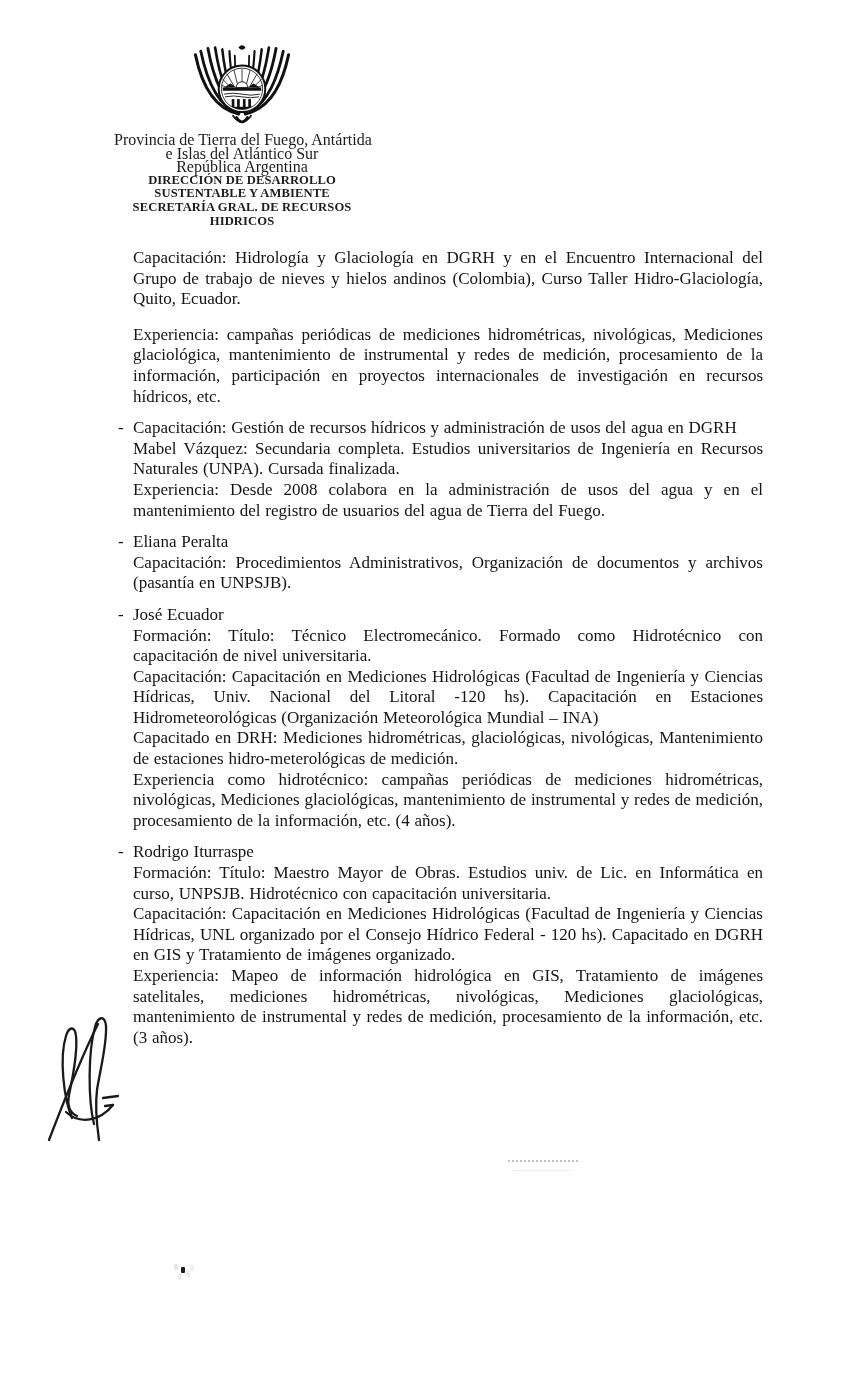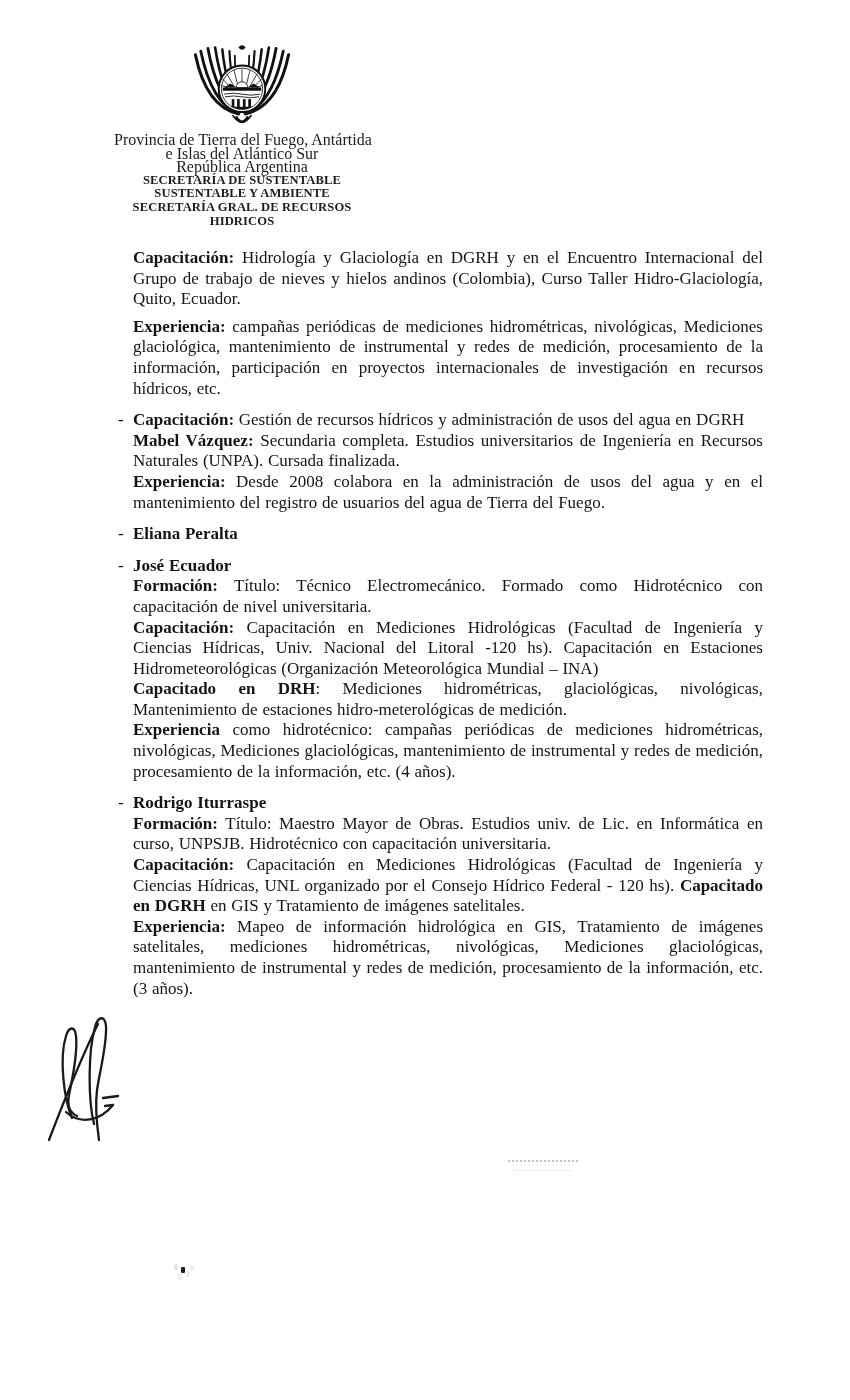--- a/index.html
+++ b/index.html
@@ -14,22 +14,22 @@
   .lh-line { font-size:16px; line-height:13.6px; white-space:nowrap; }
   .lh-line.caps { font-weight:700; font-size:12.6px; letter-spacing:0.1px; }
 
   
   .content {
     position:absolute; left:133px; top:248px; width:630px;
     font-size:17px; line-height:20.6px; text-align:justify;
     color:#141414; word-spacing:0.5px;
   }
   .para { margin:0; }
-  .para b { font-weight:700; }
-  .gap { margin-top:7px; }
+  .para b { font-weight:400; }
+  .gap { margin-top:15px; }
   .entry { position:relative; margin-top:11px; }
   .dash { position:absolute; left:-15px; top:0; }
 
   
   .signature { position:absolute; left:42px; top:1000px; }
 
   
   .noise-a { position:absolute; left:508px; top:1160px; width:70px; border-top:2px dotted #8f8f8f; opacity:.55; }
   .noise-b { position:absolute; left:514px; top:1170px; width:58px; border-top:1px dotted #bdbdbd; opacity:.5; }
   .speck {
@@ -98,57 +98,58 @@
         <rect x="54.5" y="61.5" width="3" height="9" fill="#111"></rect>
         <rect x="61" y="61.5" width="3" height="9" fill="#111"></rect>
         <rect x="67" y="61.5" width="3" height="9" fill="#111"></rect>
 
         <path d="M48.6,70 A23,23 0 0 0 71.4,70 Z" fill="#111"></path>
       </svg>
     </div>
     <div class="lh-line">Provincia de Tierra del Fuego, Antártida</div>
     <div class="lh-line">e Islas del Atlántico Sur</div>
     <div class="lh-line">República Argentina</div>
-    <div class="lh-line caps">SECRETARÍA DE SUSTENTABLE</div>
+    <div class="lh-line caps">DIRECCIÓN DE DESARROLLO</div>
     <div class="lh-line caps">SUSTENTABLE Y AMBIENTE</div>
     <div class="lh-line caps">SECRETARÍA GRAL. DE RECURSOS</div>
     <div class="lh-line caps">HIDRICOS</div>
   </header>
 
   <main class="content">
 
     <p class="para"><b>Capacitación:</b><span> Hidrología y Glaciología en DGRH y en el Encuentro Internacional del Grupo de trabajo de nieves y hielos andinos (Colombia), Curso Taller Hidro-Glaciología, Quito, Ecuador.</span></p>
     <p class="para gap"><b>Experiencia:</b><span> campañas periódicas de mediciones hidrométricas, nivológicas, Mediciones glaciológica, mantenimiento de instrumental y redes de medición, procesamiento de la información, participación en proyectos internacionales de investigación en recursos hídricos, etc.</span></p>
 
     <section class="entry">
       <span class="dash">-</span>
       <p class="para"><b>Capacitación:</b><span> Gestión de recursos hídricos y administración de usos del agua en DGRH</span></p>
       <p class="para"><b>Mabel Vázquez:</b><span> Secundaria completa. Estudios universitarios de Ingeniería en Recursos Naturales (UNPA). Cursada finalizada.</span></p>
       <p class="para"><b>Experiencia:</b><span> Desde 2008 colabora en la administración de usos del agua y en el mantenimiento del registro de usuarios del agua de Tierra del Fuego.</span></p>
     </section>
 
     <section class="entry">
       <span class="dash">-</span>
       <p class="para"><b>Eliana Peralta</b></p>
+      <p class="para"><b>Capacitación:</b><span> Procedimientos Administrativos, Organización de documentos y archivos (pasantía en UNPSJB).</span></p>
     </section>
 
     <section class="entry">
       <span class="dash">-</span>
       <p class="para"><b>José Ecuador</b></p>
       <p class="para"><b>Formación:</b><span> Título: Técnico Electromecánico. Formado como Hidrotécnico con capacitación de nivel universitaria.</span></p>
       <p class="para"><b>Capacitación:</b><span> Capacitación en Mediciones Hidrológicas (Facultad de Ingeniería y Ciencias Hídricas, Univ. Nacional del Litoral -120 hs). Capacitación en Estaciones Hidrometeorológicas (Organización Meteorológica Mundial – INA)</span></p>
       <p class="para"><b>Capacitado en DRH</b><span>: Mediciones hidrométricas, glaciológicas, nivológicas, Mantenimiento de estaciones hidro-meterológicas de medición.</span></p>
       <p class="para"><b>Experiencia</b><span> como hidrotécnico: campañas periódicas de mediciones hidrométricas, nivológicas, Mediciones glaciológicas, mantenimiento de instrumental y redes de medición, procesamiento de la información, etc. (4 años).</span></p>
     </section>
 
     <section class="entry">
       <span class="dash">-</span>
       <p class="para"><b>Rodrigo Iturraspe</b></p>
       <p class="para"><b>Formación:</b><span> Título: Maestro Mayor de Obras. Estudios univ. de Lic. en Informática en curso, UNPSJB. Hidrotécnico con capacitación universitaria.</span></p>
-      <p class="para"><b>Capacitación:</b><span> Capacitación en Mediciones Hidrológicas (Facultad de Ingeniería y Ciencias Hídricas, UNL organizado por el Consejo Hídrico Federal - 120 hs). </span><b>Capacitado en DGRH</b><span> en GIS y Tratamiento de imágenes satelitales.</span></p>
+      <p class="para"><b>Capacitación:</b><span> Capacitación en Mediciones Hidrológicas (Facultad de Ingeniería y Ciencias Hídricas, UNL organizado por el Consejo Hídrico Federal - 120 hs). </span><b>Capacitado en DGRH</b><span> en GIS y Tratamiento de imágenes organizado.</span></p>
       <p class="para"><b>Experiencia:</b><span> Mapeo de información hidrológica en GIS, Tratamiento de imágenes satelitales, mediciones hidrométricas, nivológicas, Mediciones glaciológicas, mantenimiento de instrumental y redes de medición, procesamiento de la información, etc. (3 años).</span></p>
     </section>
 
   </main>
 
   <svg class="signature" width="92" height="142" viewBox="0 0 92 142" xmlns="http://www.w3.org/2000/svg">
     <g fill="none" stroke="#1a1a1a" stroke-width="2.3" stroke-linecap="round" stroke-linejoin="round">
       <path d="M30,118 C 22,100 17,58 24,36 C 27,26 33,26 34,36 C 36,55 30,80 27,95 C 25,106 28,113 35,116"></path>
       <path d="M52,124 C 46,100 46,52 53,27 C 56,16 63,15 64,26 C 65,45 58,70 55,90 C 53,106 55,126 57,140"></path>
       <path d="M7,140 C 20,106 38,60 56,24"></path>

